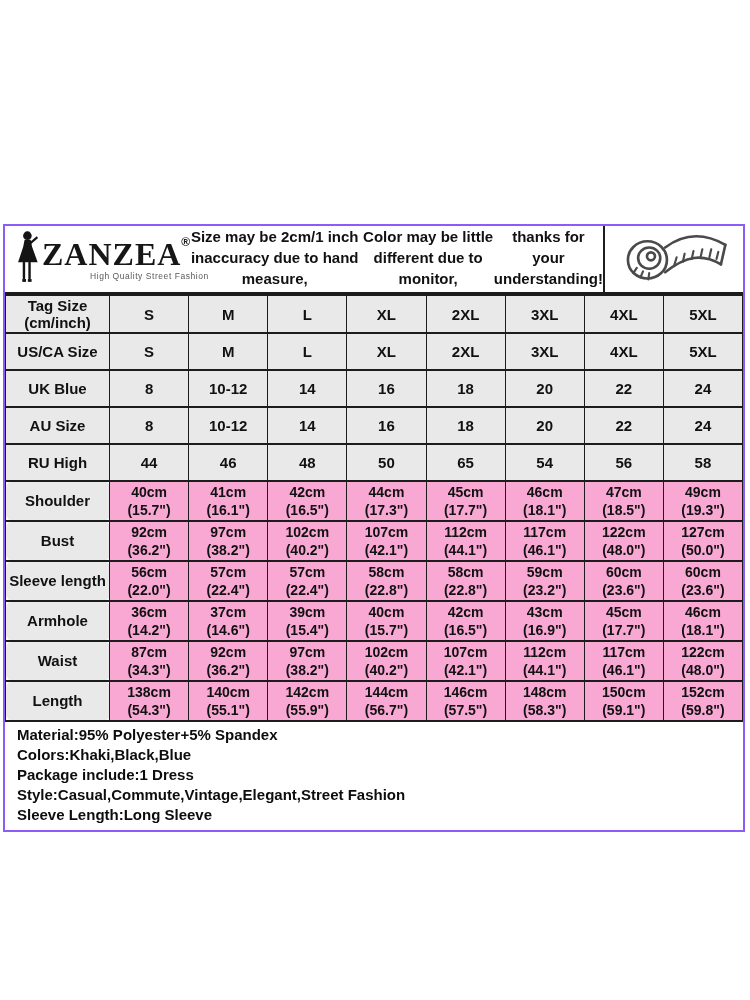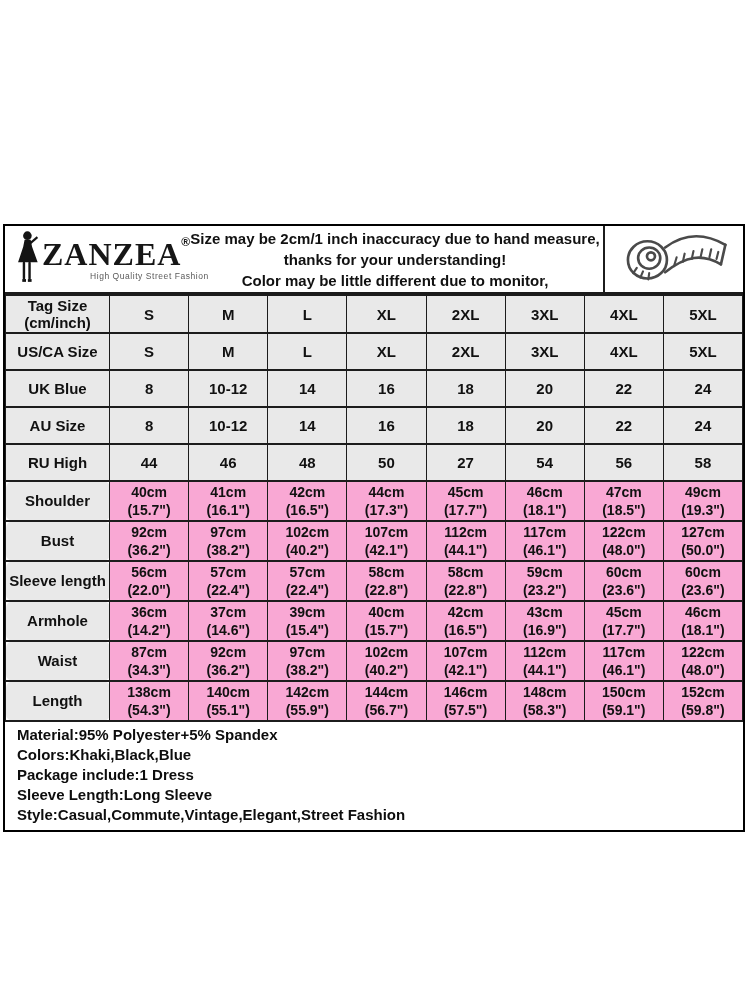--- a/index.html
+++ b/index.html
@@ -4,36 +4,36 @@
 <style>
   html,body { margin:0; padding:0; background:#ffffff; }
   body {
     width:750px; height:1000px; position:relative;
     font-family:"Liberation Sans", sans-serif; color:#111;
     -webkit-font-smoothing:antialiased;
   }
   .sheet {
     position:absolute; left:3px; top:224px; width:742px;
   }
-  .chart-box { border:2px solid #000000; background:#fff; }
+  .chart-box { border:2px solid #8b5cf6; background:#fff; }
 
   
   .header-band { display:flex; height:66px; border-bottom:2px solid #1c1c1c; }
   .logo-area { width:182px; display:flex; align-items:center; padding-left:7px; box-sizing:border-box; }
   .logo-figure { width:28px; height:58px; margin-right:2px; flex:none; }
   .logo-text-wrap { line-height:1; }
   .logo-word {
     font-family:"Liberation Serif", serif; font-weight:bold;
     font-size:32px; letter-spacing:1px; color:#161616; line-height:1;
   }
   .logo-reg { font-size:12px; vertical-align:top; position:relative; top:-2px; font-family:"Liberation Sans",sans-serif; }
   .logo-tagline { font-size:8.5px; color:#5a5a5a; letter-spacing:0.55px; margin-top:2px; white-space:nowrap;padding-left:48px; }
 
   .notice-area {
-    flex:1; display:flex; flex-direction:column; justify-content:center;
+    flex:1; display:flex; flex-direction:row; justify-content:center;
     text-align:center; font-weight:bold; font-size:15px; line-height:21px;
   }
   .tape-area {
     width:140px; box-sizing:border-box; border-left:2px solid #1c1c1c;
     display:flex; align-items:center; justify-content:center;
   }
   .tape-svg { width:124px; height:62px; }
 
   
   table.size-chart { width:100%; border-collapse:collapse; table-layout:fixed; }
@@ -73,22 +73,22 @@
             <path d="M17,52.5 h4 v3 h-4 z"></path>
           </g>
         </svg>
         <div class="logo-text-wrap">
           <div class="logo-word"><span>ZANZEA</span><span class="logo-reg">®</span></div>
           <div class="logo-tagline">High Quality Street Fashion</div>
         </div>
       </div>
       <div class="notice-area">
         <div>Size may be 2cm/1 inch inaccuracy due to hand measure,</div>
+        <div>Color may be little different due to monitor,</div>
         <div>thanks for your understanding!</div>
-        <div>Color may be little different due to monitor,</div>
       </div>
       <div class="tape-area">
         <svg class="tape-svg" viewBox="0 0 132 70">
           <g fill="none" stroke="#4a4a4a" stroke-width="3" stroke-linecap="round" stroke-linejoin="round">
             <ellipse cx="36" cy="36" rx="22" ry="21"></ellipse>
             <ellipse cx="38" cy="34" rx="12.5" ry="12"></ellipse>
             <circle cx="40" cy="32" r="4.5"></circle>
             <path d="M 56,22 C 80,4 103,7 124,19"></path>
             <path d="M 124,19 L 119,41"></path>
             <path d="M 119,41 C 98,29 80,31 56,50"></path>
@@ -168,21 +168,21 @@
             <td class="data-cell">24</td>
           </tr>
           <tr class="size-row">
             <td class="label-cell">
               <div>RU High</div>
             </td>
             <td class="data-cell">44</td>
             <td class="data-cell">46</td>
             <td class="data-cell">48</td>
             <td class="data-cell">50</td>
-            <td class="data-cell">27</td>
+            <td class="data-cell">65</td>
             <td class="data-cell">54</td>
             <td class="data-cell">56</td>
             <td class="data-cell">58</td>
           </tr>
           <tr class="measure-row">
             <td class="label-cell">Shoulder</td>
             <td class="data-cell">
               <div>40cm</div>
               <div>(15.7")</div>
             </td>
@@ -390,18 +390,18 @@
               <div>(59.8")</div>
             </td>
           </tr>
         </tbody>
     </table>
 
     <div class="details-box">
       <div class="detail-line">Material:95% Polyester+5% Spandex</div>
       <div class="detail-line">Colors:Khaki,Black,Blue</div>
       <div class="detail-line">Package include:1 Dress</div>
+      <div class="detail-line">Style:Casual,Commute,Vintage,Elegant,Street Fashion</div>
       <div class="detail-line">Sleeve Length:Long Sleeve</div>
-      <div class="detail-line">Style:Casual,Commute,Vintage,Elegant,Street Fashion</div>
     </div>
 
   </div>
 </div>
 
 </body></html>

